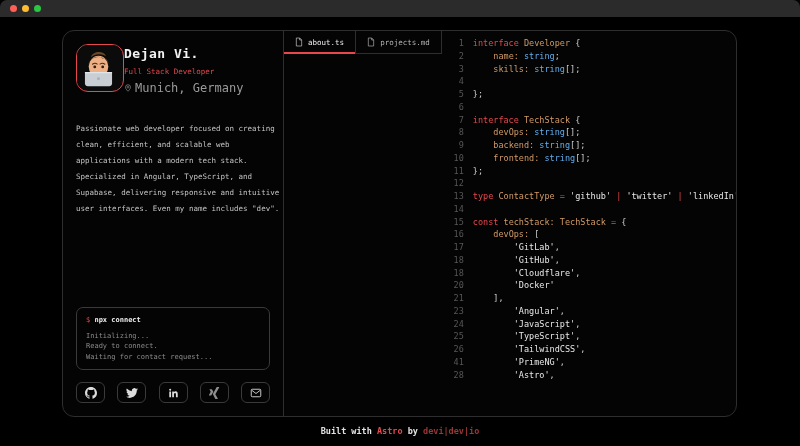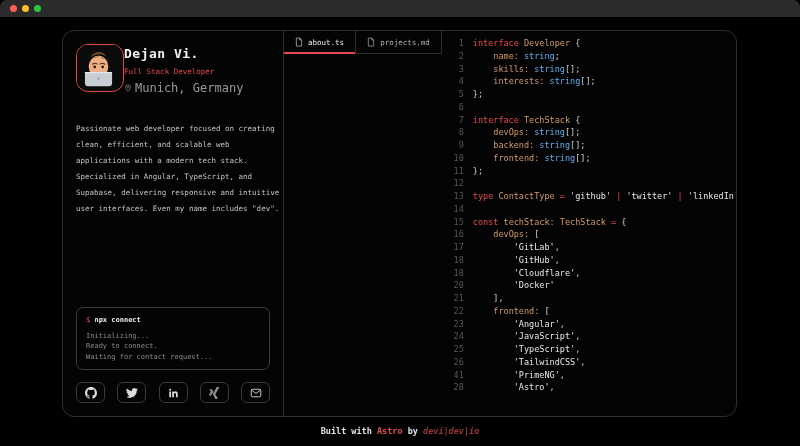--- a/index.html
+++ b/index.html
@@ -48,21 +48,21 @@
   .ct{margin-left:9px;color:#cfcfcf;}
   .tk-k,.tk-o{color:#e5484d;}
   .tk-t{color:#d19a66;}
   .tk-b{color:#61afef;text-align:right;}
   .tk-s{color:#e8e8e8;}
   .tk-p{color:#cfcfcf;}
   
   .footer{position:absolute;left:0;right:0;top:426px;text-align:center;
     font-size:8.5px;font-weight:bold;color:#e3e3e3;white-space:pre;}
   .footer .astro{color:#e5484d;}
-  .footer .site{color:#9c3636;font-style:italic;}
+  .footer .site{color:#9c3636;}
 </style>
 </head>
 <body>
 
 <div class="topbar">
   <span class="dot" style="background:#ff5f57"></span>
   <span class="dot" style="background:#febc2e"></span>
   <span class="dot" style="background:#28c840"></span>
 </div>
 
@@ -155,39 +155,38 @@
           <path d="M2 1h5l3 3v9H2z" fill="none" stroke="#b5b5b5" stroke-width="1"></path>
           <path d="M7 1v3h3" fill="none" stroke="#b5b5b5" stroke-width="1"></path>
         </svg>
         <span>projects.md</span>
       </div>
     </div>
     <div class="codearea">
         <div class="cl"><span class="ln">1</span><span class="ct"><span class="tk-k">interface </span><span class="tk-t">Developer </span><span class="tk-p">{</span></span></div>
         <div class="cl"><span class="ln">2</span><span class="ct"><span class="tk-p">    </span><span class="tk-t">name:</span><span class="tk-p"> </span><span class="tk-b">string</span><span class="tk-p">;</span></span></div>
         <div class="cl"><span class="ln">3</span><span class="ct"><span class="tk-p">    </span><span class="tk-t">skills:</span><span class="tk-p"> </span><span class="tk-b">string</span><span class="tk-p">[];</span></span></div>
-        <div class="cl"><span class="ln">4</span><span class="ct"><span class="tk-p">    </span><span class="tk-t">interests:</span><span class="tk-p"> </span><span class="tk-b">string</span><span class="tk-p">[];</span></span></div>
+        <div class="cl"><span class="ln">4</span></div>
         <div class="cl"><span class="ln">5</span><span class="ct"><span class="tk-p">};</span></span></div>
         <div class="cl"><span class="ln">6</span><span class="ct"></span></div>
         <div class="cl"><span class="ln">7</span><span class="ct"><span class="tk-k">interface </span><span class="tk-t">TechStack </span><span class="tk-p">{</span></span></div>
         <div class="cl"><span class="ln">8</span><span class="ct"><span class="tk-p">    </span><span class="tk-t">devOps:</span><span class="tk-p"> </span><span class="tk-b">string</span><span class="tk-p">[];</span></span></div>
         <div class="cl"><span class="ln">9</span><span class="ct"><span class="tk-p">    </span><span class="tk-t">backend:</span><span class="tk-p"> </span><span class="tk-b">string</span><span class="tk-p">[];</span></span></div>
         <div class="cl"><span class="ln">10</span><span class="ct"><span class="tk-p">    </span><span class="tk-t">frontend:</span><span class="tk-p"> </span><span class="tk-b">string</span><span class="tk-p">[];</span></span></div>
         <div class="cl"><span class="ln">11</span><span class="ct"><span class="tk-p">};</span></span></div>
         <div class="cl"><span class="ln">12</span><span class="ct"></span></div>
         <div class="cl"><span class="ln">13</span><span class="ct"><span class="tk-k">type </span><span class="tk-t">ContactType </span><span class="tk-o">= </span><span class="tk-s">'github' </span><span class="tk-o">| </span><span class="tk-s">'twitter' </span><span class="tk-o">| </span><span class="tk-s">'linkedIn' </span><span class="tk-o">| </span><span class="tk-s">'xing' </span><span class="tk-o">| </span><span class="tk-s">'email'</span><span class="tk-p">;</span></span></div>
         <div class="cl"><span class="ln">14</span><span class="ct"></span></div>
         <div class="cl"><span class="ln">15</span><span class="ct"><span class="tk-k">const </span><span class="tk-t">techStack:</span><span class="tk-p"> </span><span class="tk-t">TechStack </span><span class="tk-o">= </span><span class="tk-p">{</span></span></div>
         <div class="cl"><span class="ln">16</span><span class="ct"><span class="tk-p">    </span><span class="tk-t">devOps:</span><span class="tk-p"> [</span></span></div>
         <div class="cl"><span class="ln">17</span><span class="ct"><span class="tk-p">        </span><span class="tk-s">'GitLab'</span><span class="tk-p">,</span></span></div>
         <div class="cl"><span class="ln">18</span><span class="ct"><span class="tk-p">        </span><span class="tk-s">'GitHub'</span><span class="tk-p">,</span></span></div>
         <div class="cl"><span class="ln">18</span><span class="ct"><span class="tk-p">        </span><span class="tk-s">'Cloudflare'</span><span class="tk-p">,</span></span></div>
         <div class="cl"><span class="ln">20</span><span class="ct"><span class="tk-p">        </span><span class="tk-s">'Docker'</span></span></div>
         <div class="cl"><span class="ln">21</span><span class="ct"><span class="tk-p">    ],</span></span></div>
-        <div class="cl"><span class="ln">22</span><span class="ct"><span class="tk-p">    </span><span class="tk-t">frontend:</span><span class="tk-p"> [</span></span></div>
         <div class="cl"><span class="ln">23</span><span class="ct"><span class="tk-p">        </span><span class="tk-s">'Angular'</span><span class="tk-p">,</span></span></div>
         <div class="cl"><span class="ln">24</span><span class="ct"><span class="tk-p">        </span><span class="tk-s">'JavaScript'</span><span class="tk-p">,</span></span></div>
         <div class="cl"><span class="ln">25</span><span class="ct"><span class="tk-p">        </span><span class="tk-s">'TypeScript'</span><span class="tk-p">,</span></span></div>
         <div class="cl"><span class="ln">26</span><span class="ct"><span class="tk-p">        </span><span class="tk-s">'TailwindCSS'</span><span class="tk-p">,</span></span></div>
         <div class="cl"><span class="ln">41</span><span class="ct"><span class="tk-p">        </span><span class="tk-s">'PrimeNG'</span><span class="tk-p">,</span></span></div>
         <div class="cl"><span class="ln">28</span><span class="ct"><span class="tk-p">        </span><span class="tk-s">'Astro'</span><span class="tk-p">,</span></span></div>
       </div>
   </div>
 </div>
 

